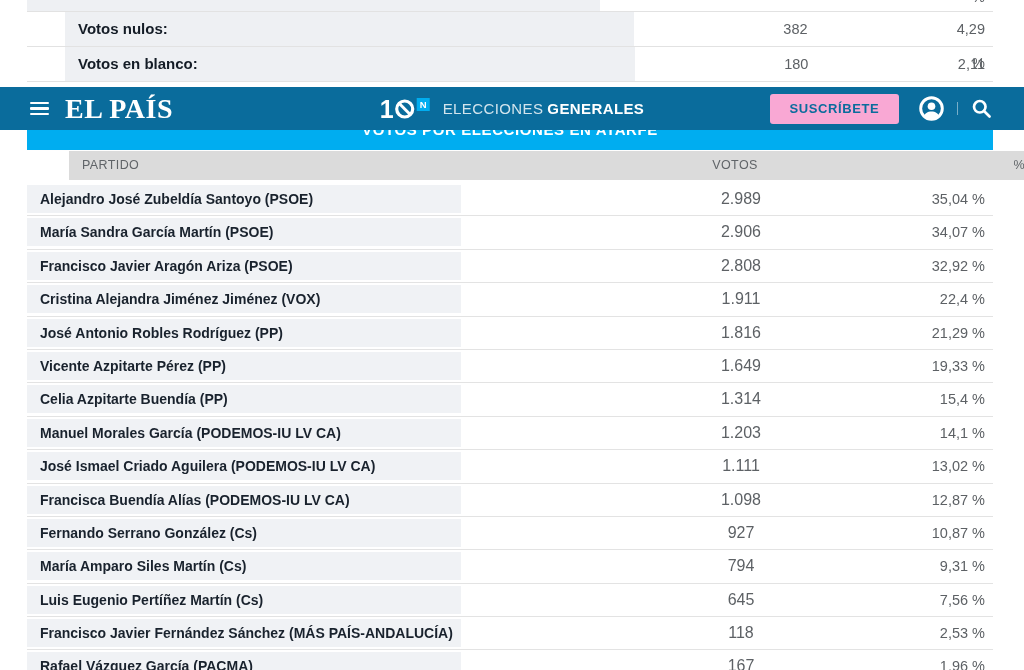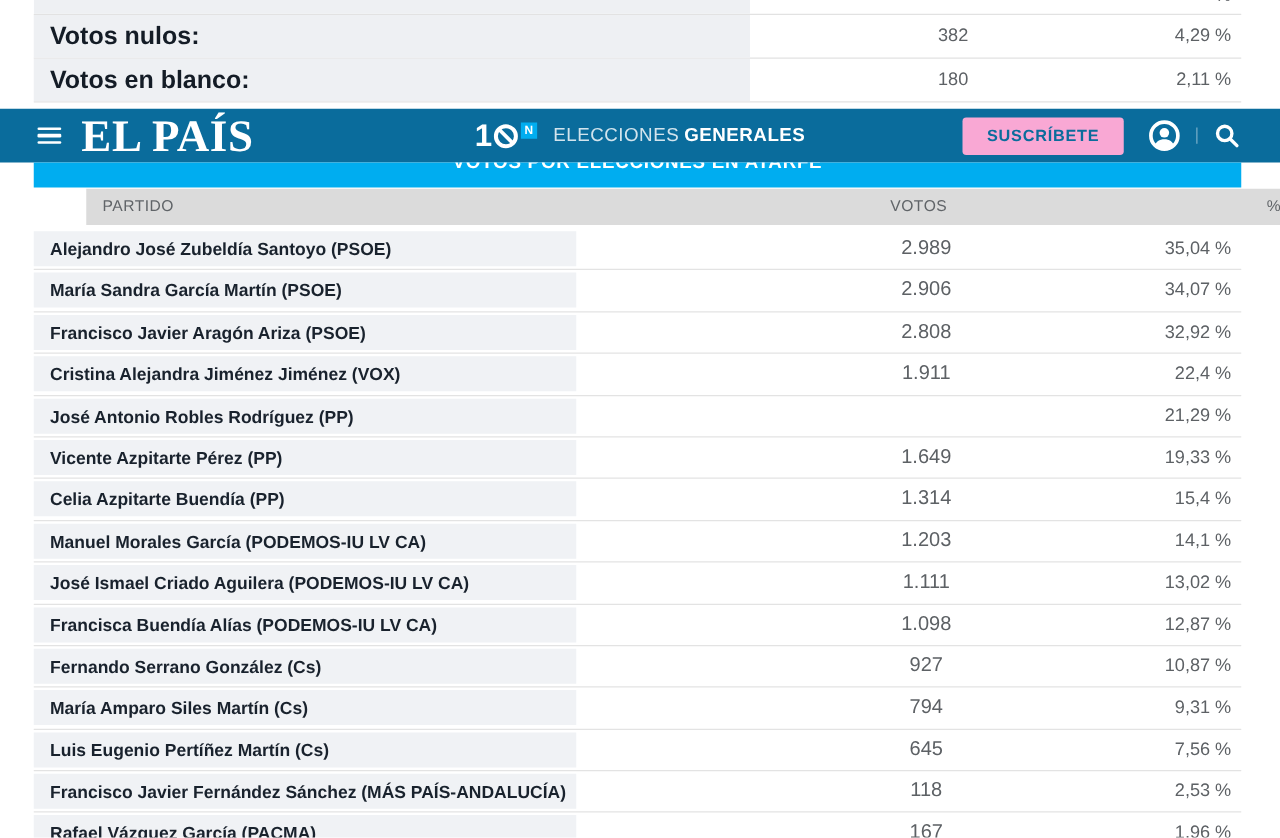--- a/index.html
+++ b/index.html
@@ -6,32 +6,32 @@
   html,body { width:1024px; height:670px; overflow:hidden; background:#fff;
               font-family:"Liberation Sans", sans-serif; }
 
   
   .content { margin:0 31px 0 27px; } 
   .summary { width:966px; }
   .s-partial { height:12px; position:relative; overflow:hidden; border-bottom:1px solid #e2e2e2; }
   .s-partial .s-label-bg { position:absolute; left:0; top:0; width:573px; height:12px; background:#eef0f3; }
   .s-partial .frag { position:absolute; right:8px; top:-11px; font-size:14.5px; color:#5d6165; line-height:16px; }
   .s-row { height:35px; display:flex; border-bottom:1px solid #e2e2e2; }
-  .s-label { width:573px; background:#eef0f3; font-weight:bold; font-size:20px; color:#141c26;
-             line-height:34px; padding-left:13px; }
+  .s-label { width:573px; background:#eef0f3; font-weight:bold; font-size:15px; color:#141c26;
+             line-height:34px; padding-left:13px;margin-left:38px; }
   .s-votes { width:325px; text-align:center; font-size:14.5px; color:#5d6165; line-height:34px; }
   .s-pct   { flex:1; text-align:right; font-size:14.5px; color:#5d6165; line-height:34px; padding-right:8px; }
 
   
   .masthead { margin-top:5px; height:43px; background:#0a6c9c; display:flex; align-items:center;
               padding:0 31px 0 30px; position:relative; }
   .burger { width:19px; height:13px; display:flex; flex-direction:column; justify-content:space-between;
             cursor:pointer; }
   .burger span { display:block; height:2.4px; background:#fff; border-radius:1px; }
-  .brand { color:#fff; font-family:"Liberation Serif", serif; font-weight:bold; font-size:36px;
+  .brand { color:#fff; font-family:"Liberation Serif", serif; font-weight:bold; font-size:28px;
            letter-spacing:0.5px; margin-left:16px; line-height:1; }
   .center-group { position:absolute; left:50%; top:0; height:43px; transform:translateX(-50%);
                   display:flex; align-items:center; white-space:nowrap; }
   .logo10 { display:flex; align-items:flex-start; }
   .logo10 .one { color:#fff; font-weight:bold; font-size:25px; line-height:22px; letter-spacing:-1px; }
   .logo10 svg { margin-left:1px; }
   .nsq { width:13px; height:13px; background:#00adf0; color:#fff; font-weight:bold; font-size:9.5px;
          display:flex; align-items:center; justify-content:center; margin-left:1px; }
   .section { margin-left:13px; font-size:15px; color:#fff; letter-spacing:0.4px; }
   .section .light { opacity:0.82; font-weight:normal; }
@@ -168,20 +168,21 @@
         <div class="rline"></div>
       </div>
       <div class="rrow">
         <div class="cell-name">Cristina Alejandra Jiménez Jiménez (VOX)</div>
         <div class="cell-votes">1.911</div>
         <div class="cell-pct2">22,4 %</div>
         <div class="rline"></div>
       </div>
       <div class="rrow">
         <div class="cell-name">José Antonio Robles Rodríguez (PP)</div>
+        <div class="cell-votes">1.816</div>
         <div class="cell-pct2">21,29 %</div>
         <div class="rline"></div>
       </div>
       <div class="rrow">
         <div class="cell-name">Vicente Azpitarte Pérez (PP)</div>
         <div class="cell-votes">1.649</div>
         <div class="cell-pct2">19,33 %</div>
         <div class="rline"></div>
       </div>
       <div class="rrow">

